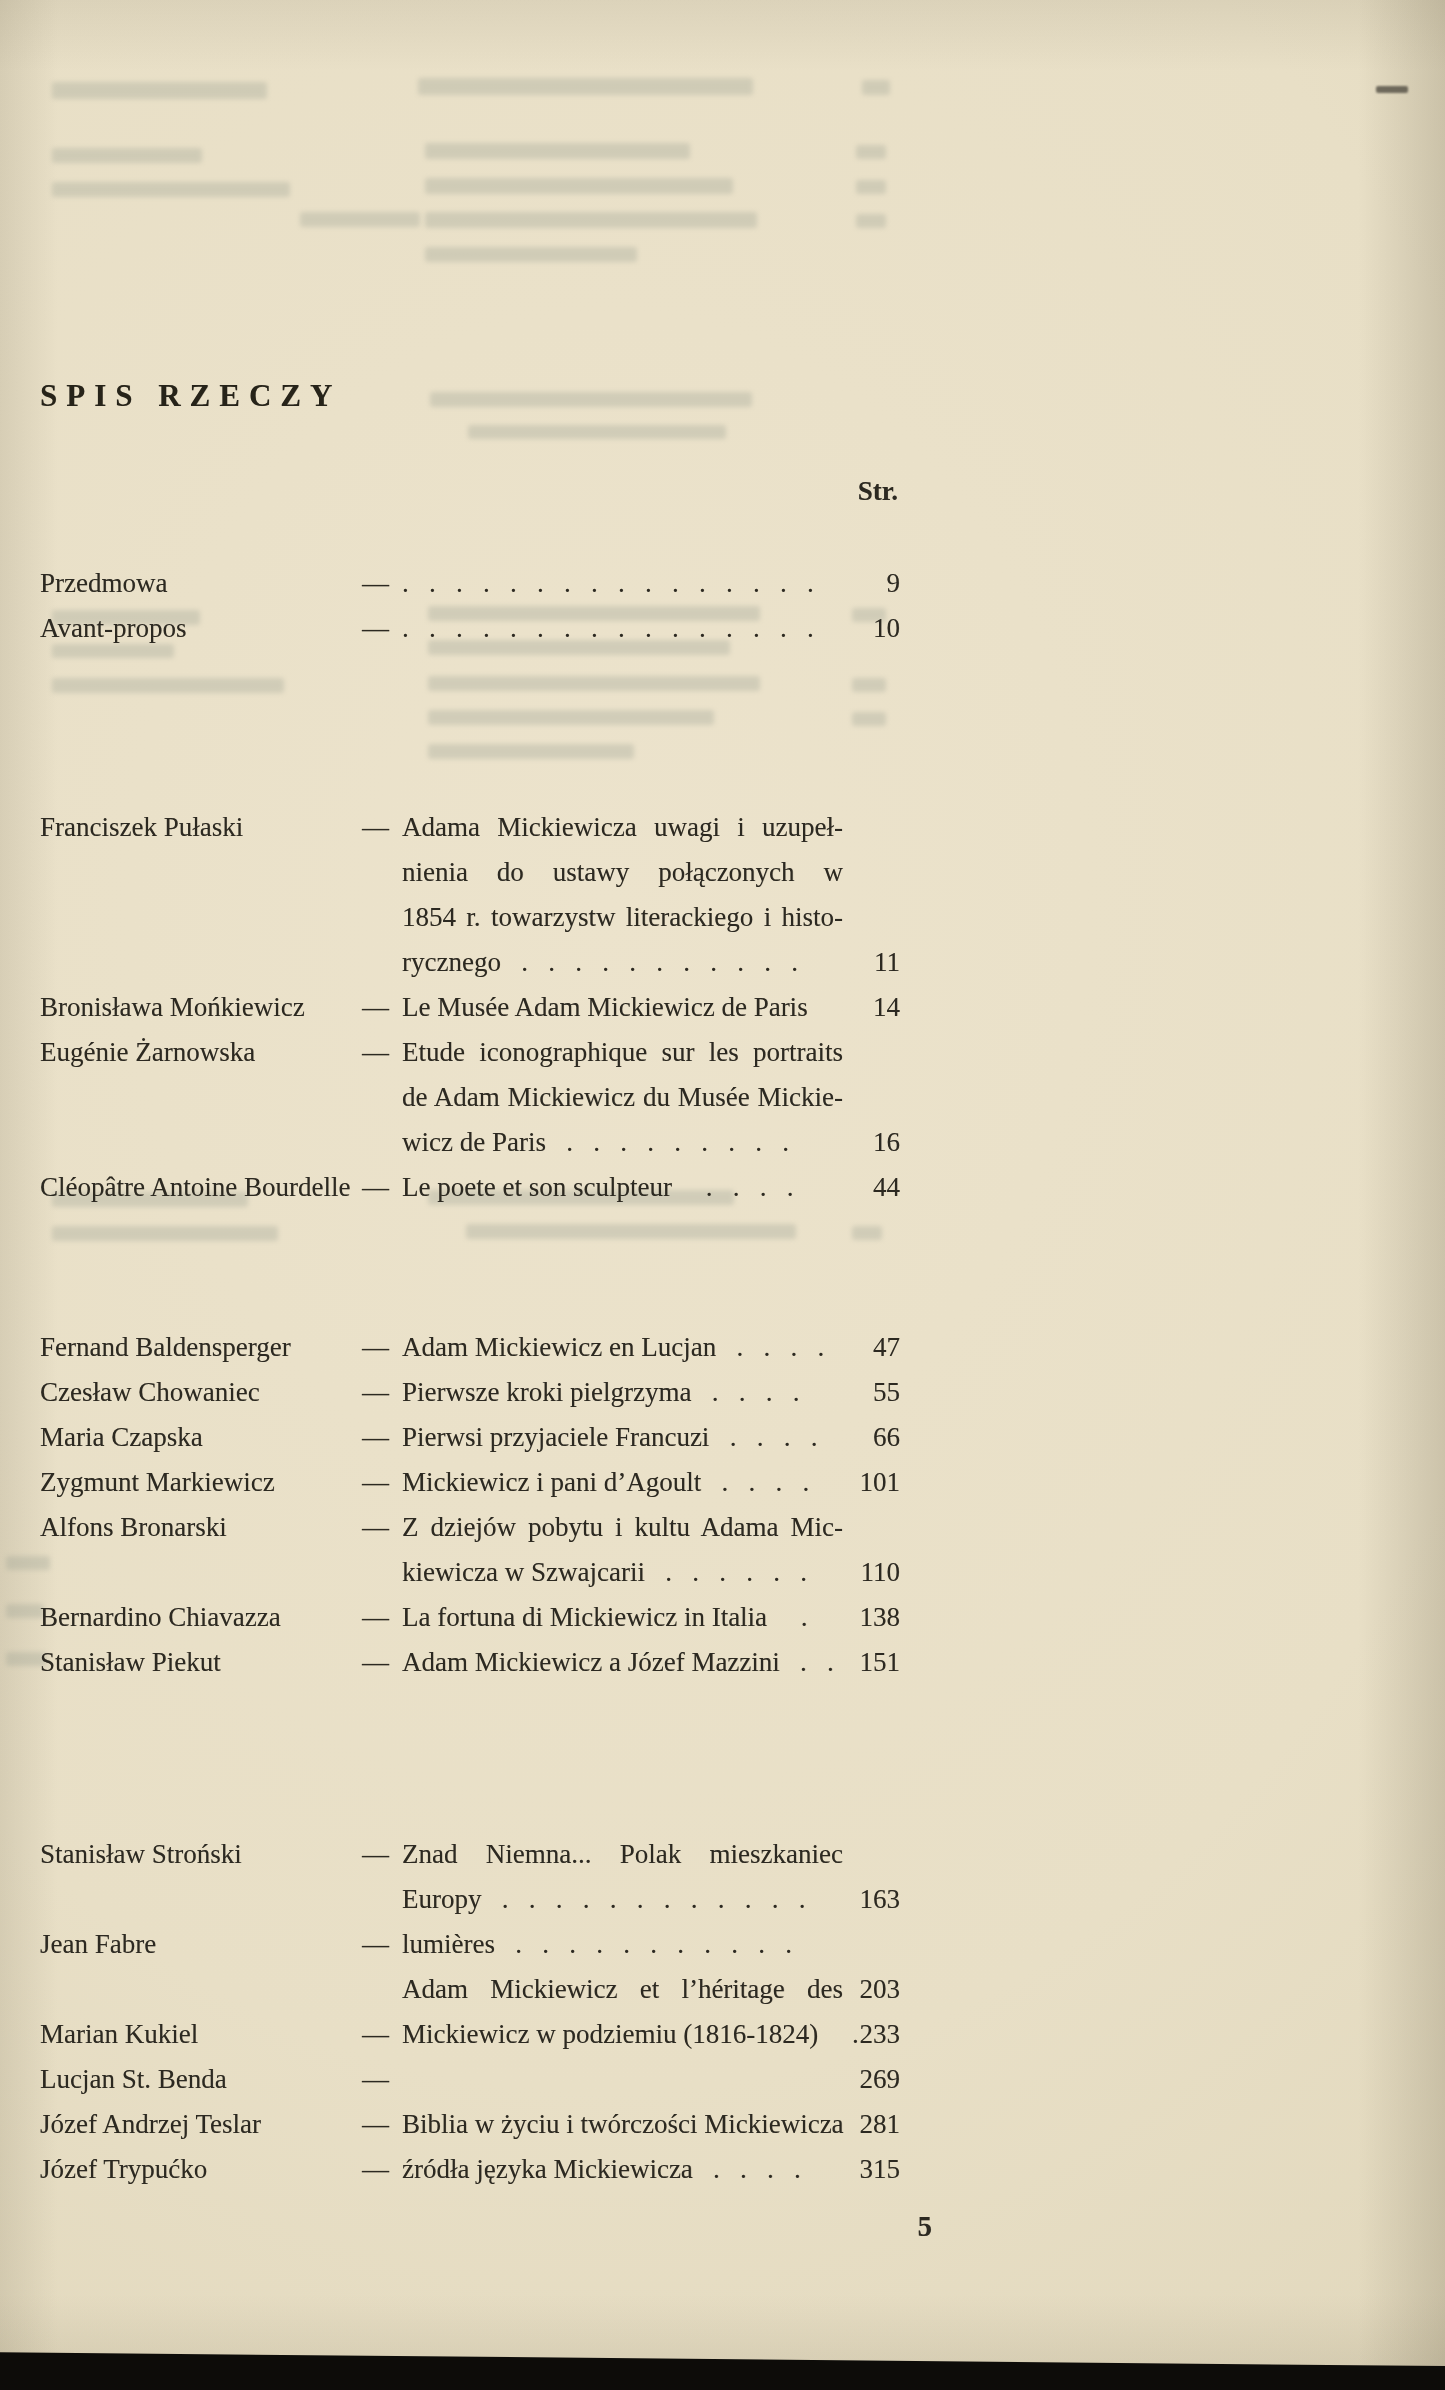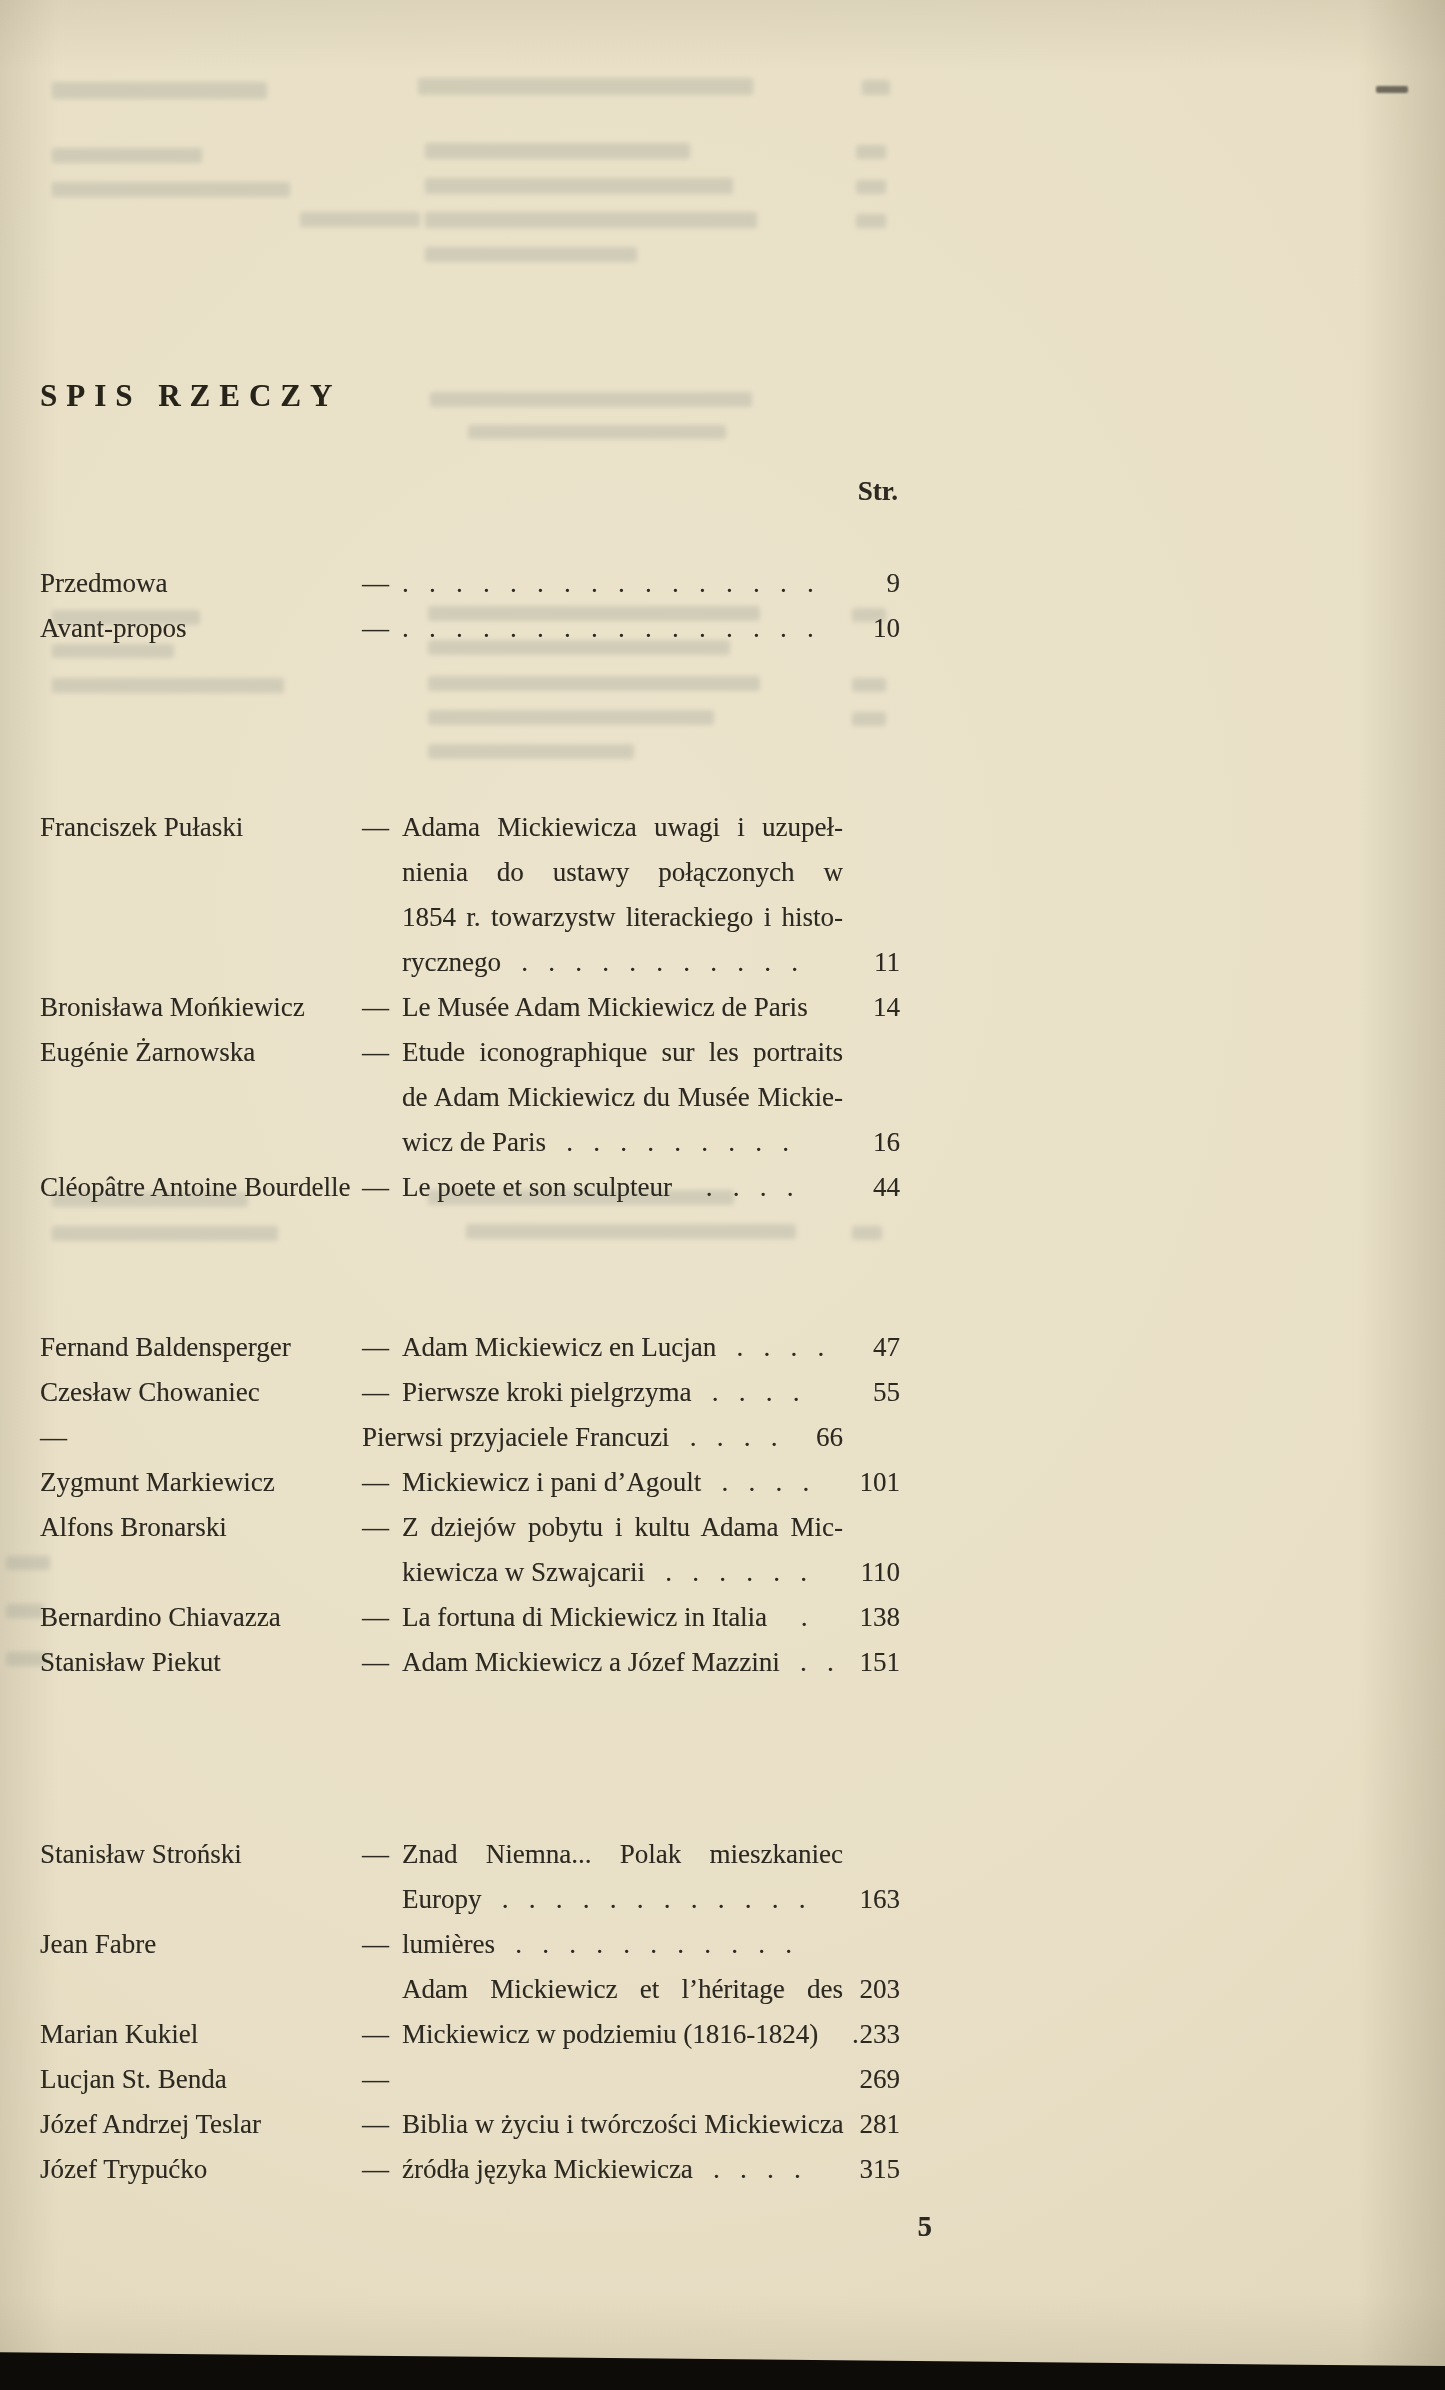--- a/index.html
+++ b/index.html
@@ -138,20 +138,21 @@
           </div>
           <div class="entry">
             <div class="author">Czesław Chowaniec</div>
             <div class="dash">—</div>
             <div class="body">
               <div class="line last">Pierwsze kroki pielgrzyma   .   .   .   .</div>
             </div>
             <div class="pagenum">55</div>
           </div>
           <div class="entry">
+            <div class="author">Maria Czapska</div>
             <div class="dash">—</div>
             <div class="body">
               <div class="line last">Pierwsi przyjaciele Francuzi   .   .   .   .</div>
             </div>
             <div class="pagenum">66</div>
           </div>
           <div class="entry">
             <div class="author">Zygmunt Markiewicz</div>
             <div class="dash">—</div>
             <div class="body">

